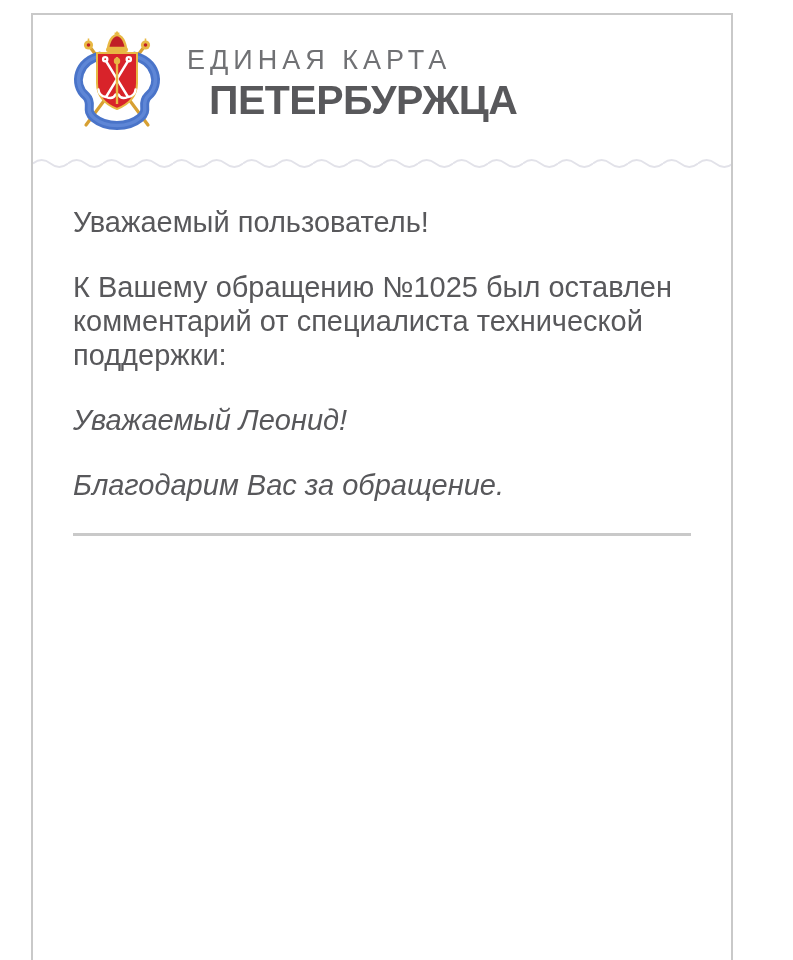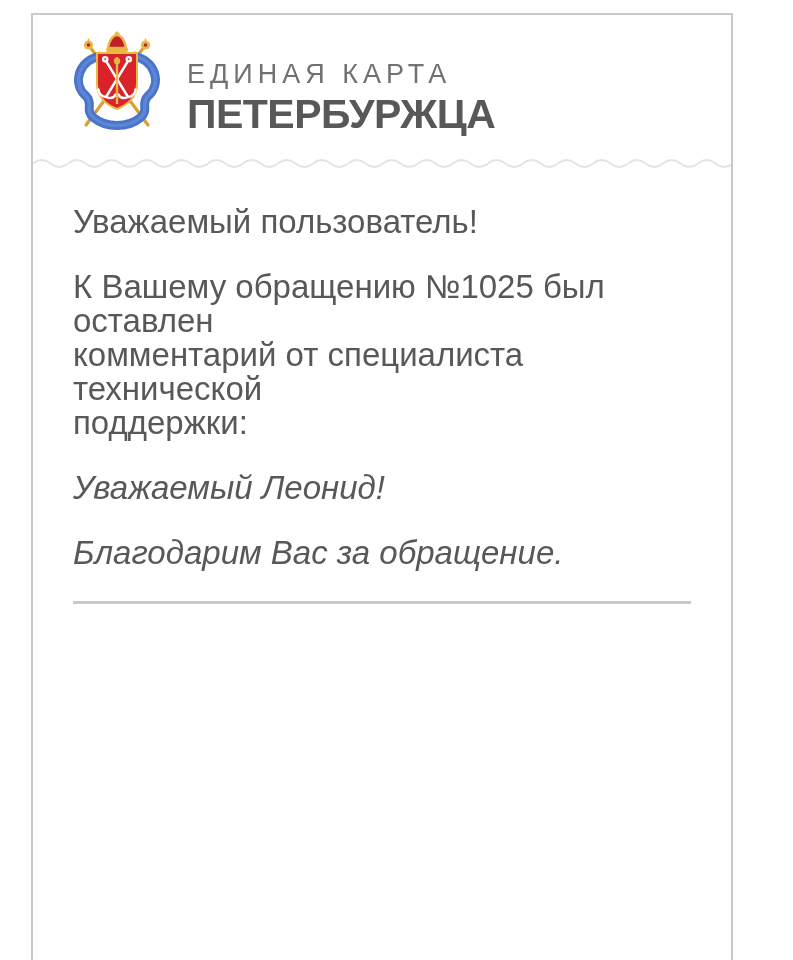--- a/index.html
+++ b/index.html
@@ -16,21 +16,21 @@
     left: 31px;
     top: 13px;
     width: 702px;
     height: 947px;
     background: #fff;
     border: 2px solid var(--border, #c9c9c9);
     border-bottom: none;
   }
   .header {
     display: flex;
-    align-items: flex-end;
+    align-items: center;
     padding: 16px 40px 16px 36px;
   }
   .logo {
     width: 96px;
     height: 106px;
     flex: 0 0 auto;
     margin-right: 22px;
   }
   .brand-titles { display: flex; flex-direction: column; }
   .brand-line1 {
@@ -41,26 +41,27 @@
     white-space: nowrap;
   }
   .brand-line2 {
     font-size: 41px;
     line-height: 1.1;
     font-weight: bold;
     letter-spacing: -0.5px;
     color: var(--title_dark, #58585b);
     margin-top: 2px;
     white-space: nowrap;
+    margin-left: 22px;
   }
   .wave { display: block; width: 100%; height: 16px; }
   .content {
     padding: 36px 40px 0 40px;
     color: var(--text, #58585b);
-    font-size: 33px;
+    font-size: 29px;
     line-height: 34px;
   }
   .content p { margin: 0 0 31px 0; }
   .prewrap { white-space: pre-line; }
   .comment { font-style: italic; }
   .comment-body { text-indent: 42px; }
   .signature { margin-top: 74px !important; }
   .footer-rule {
     border: none;
     height: 3px;

